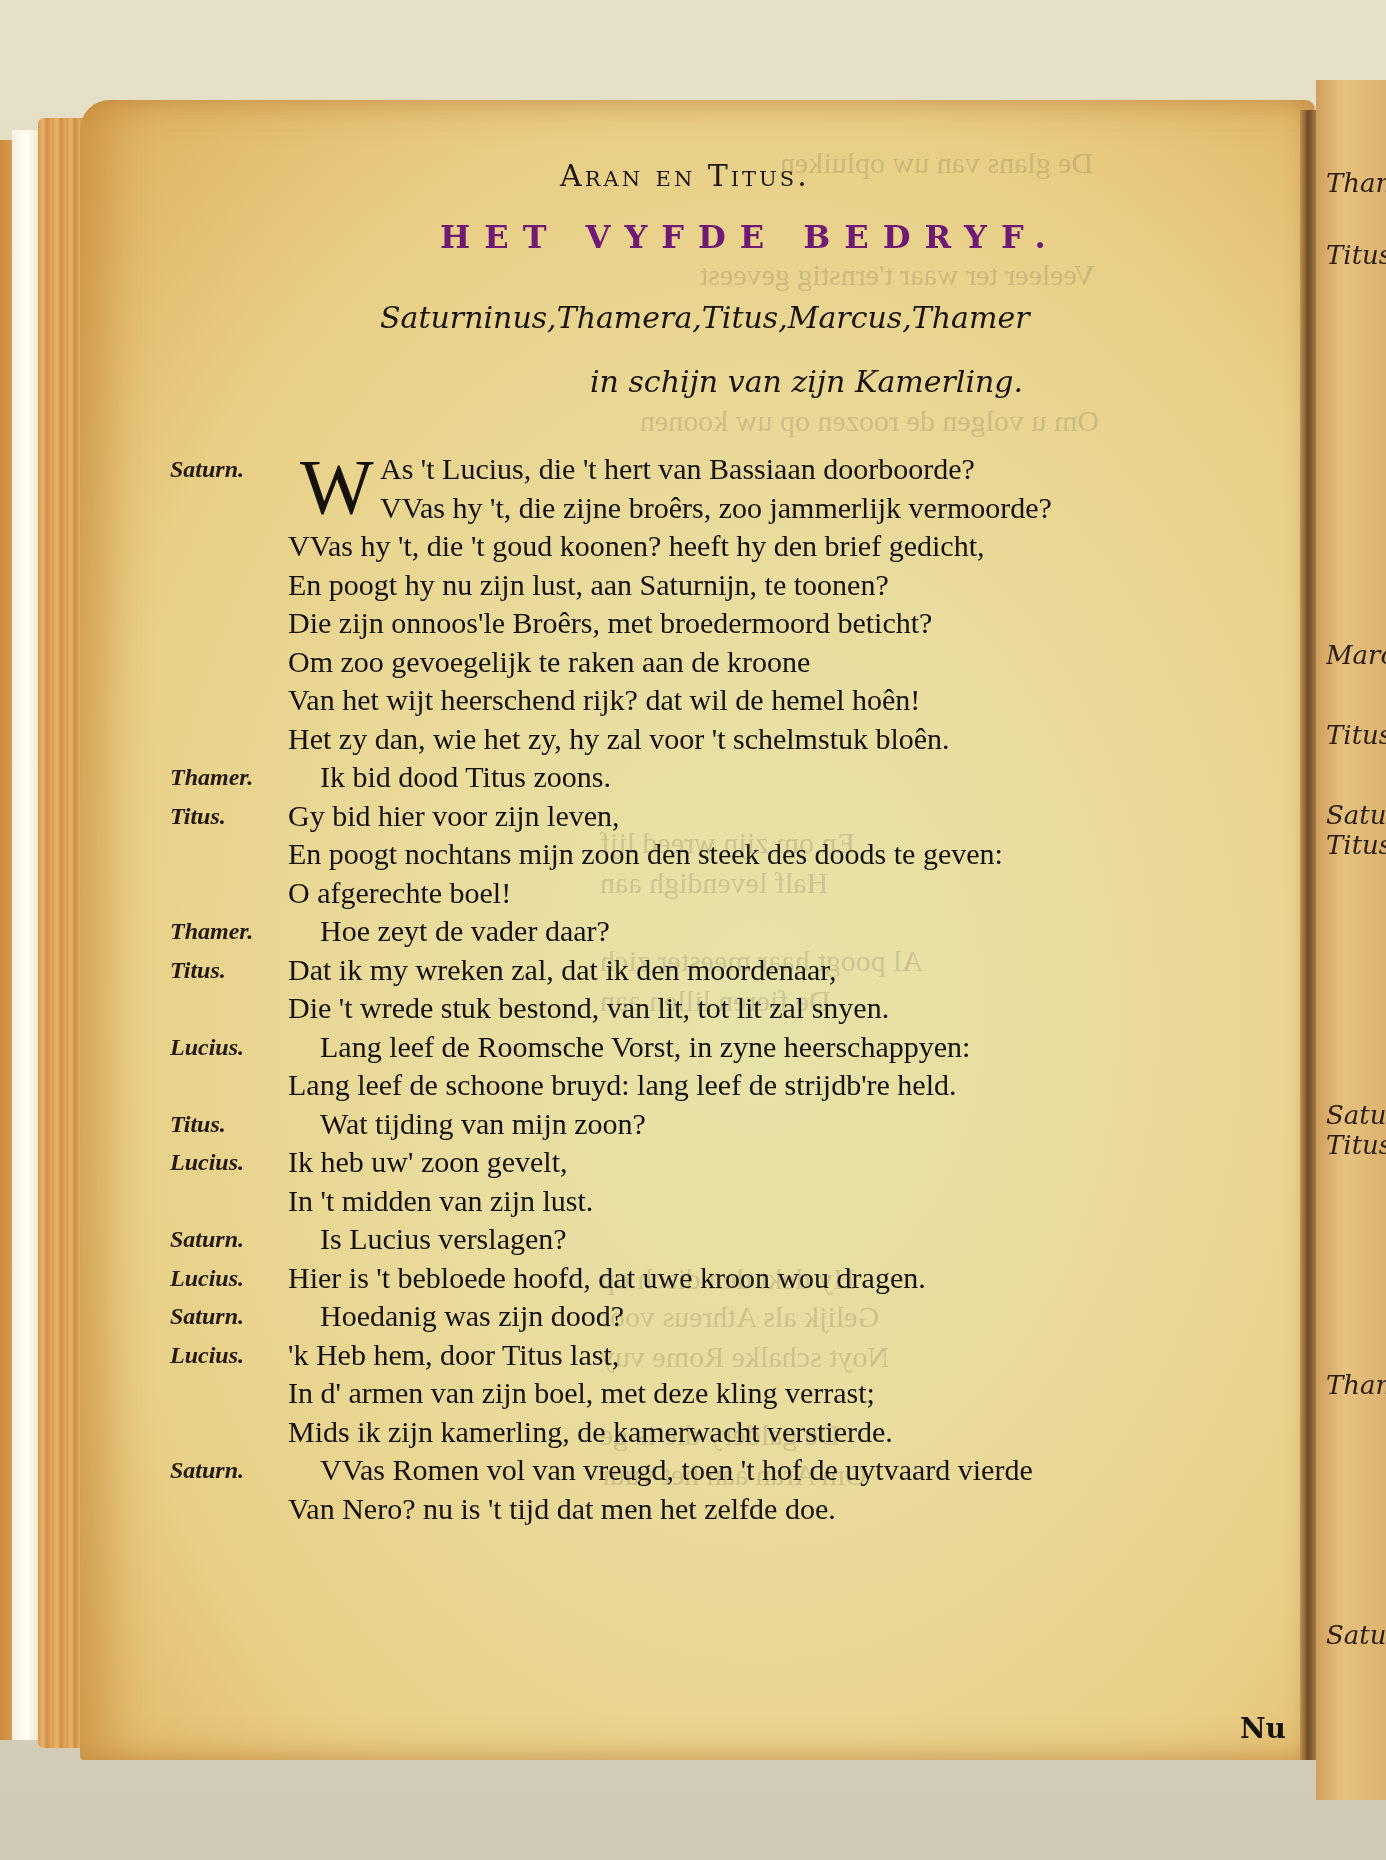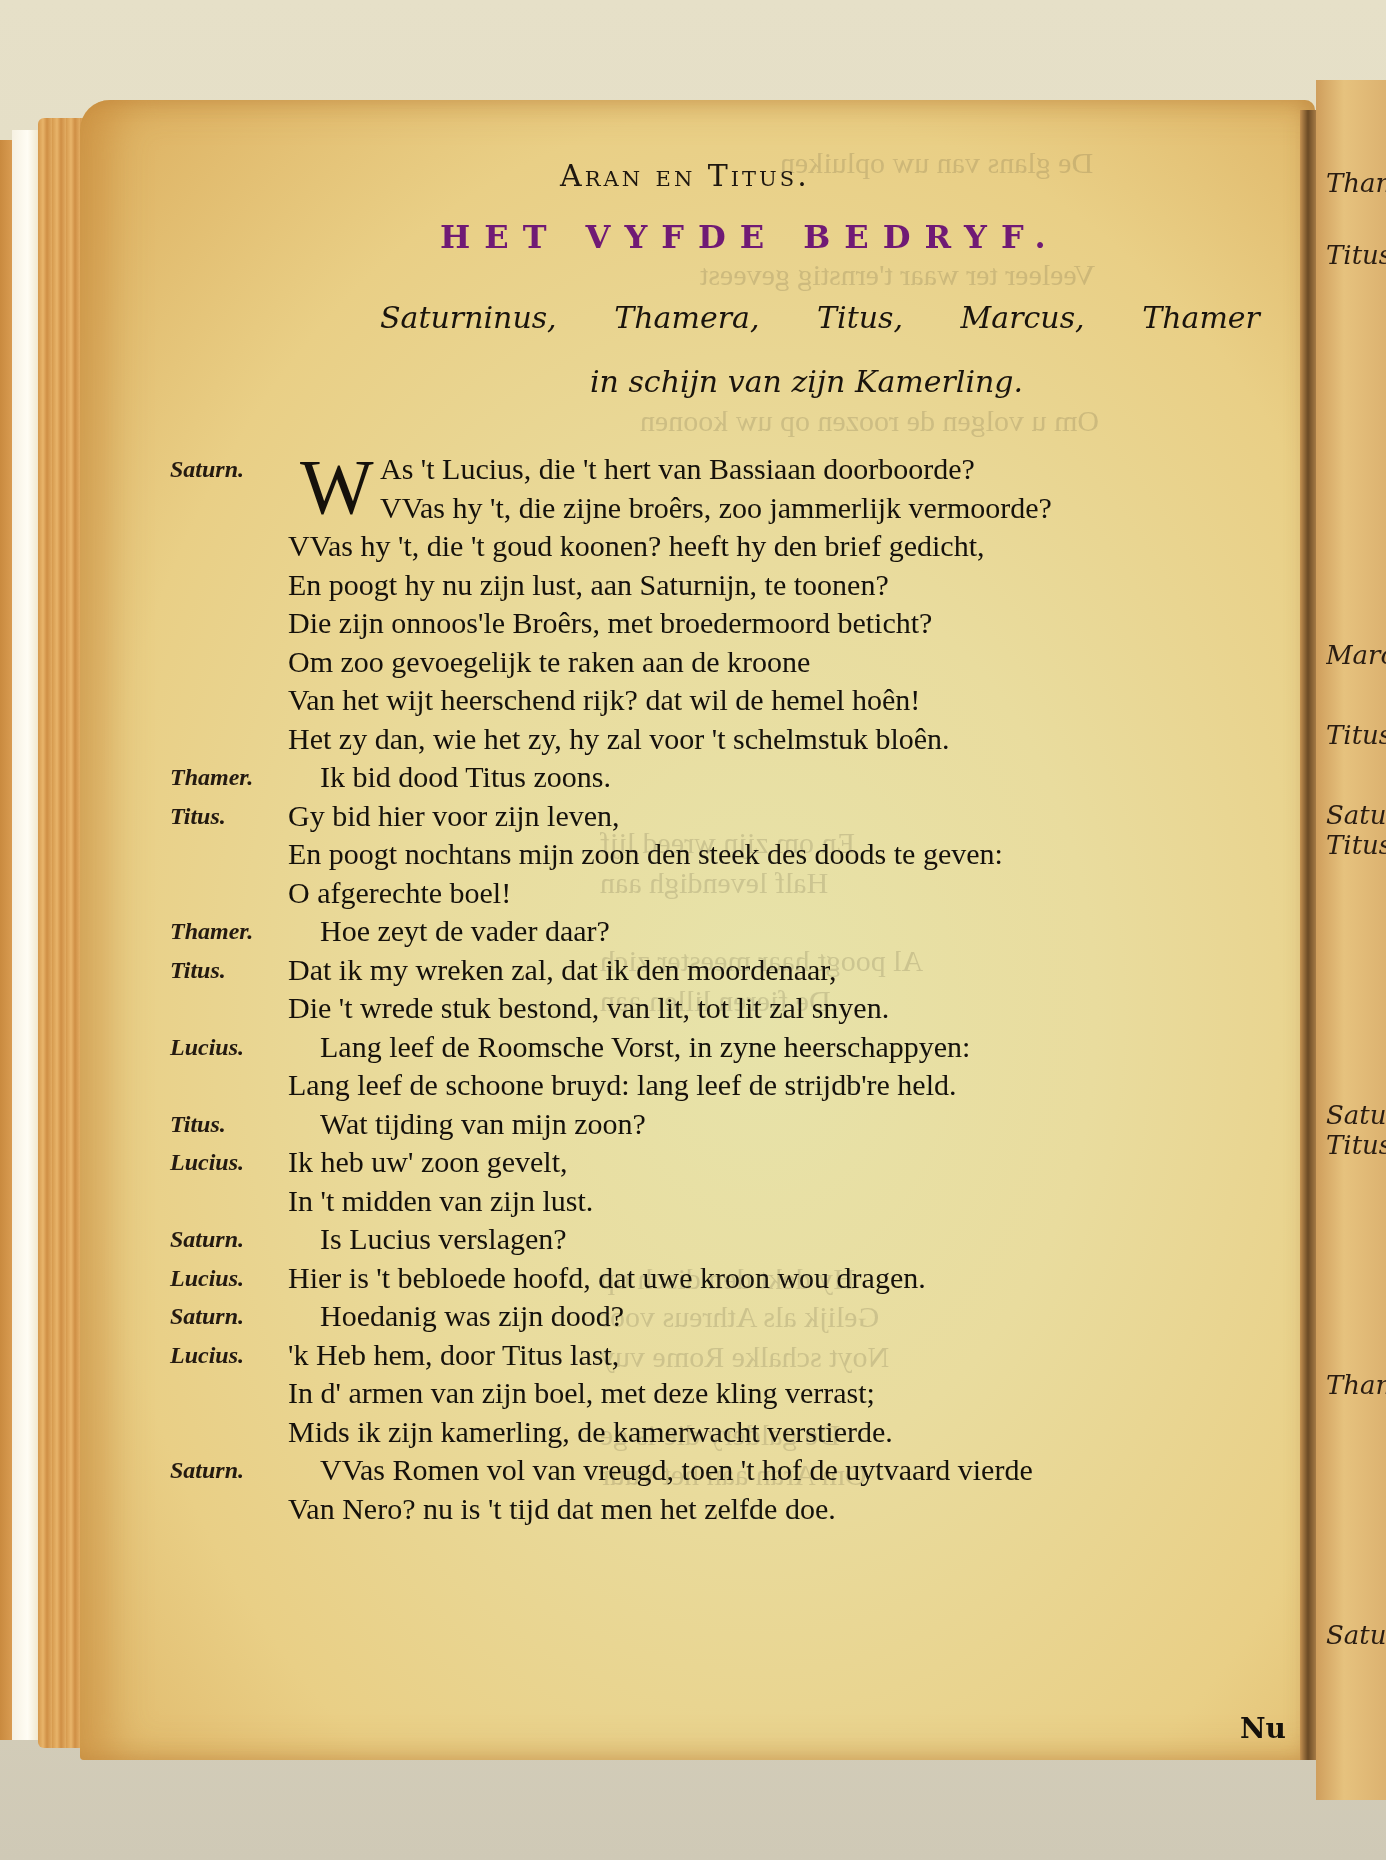--- a/index.html
+++ b/index.html
@@ -48,21 +48,21 @@
       position: absolute; top: 132px; left: 560px; font-size: 30px; letter-spacing: 3px; color: #1f1810;
       font-variant: small-caps;
       margin-top: 26px;
     }
     .act-title {
       position: absolute; top: 218px; left: 440px; font-size: 32px; letter-spacing: 14px; color: #701a75;
       font-weight: bold;
     }
     .cast {
       position: absolute; top: 300px; left: 380px; width: 880px; font-size: 30px; font-style: italic; color: #1a140d;
-      display: flex; justify-content: space-between;
+      display: flex; 
     }
     .cast-sub {
       position: absolute; top: 364px; left: 590px; font-size: 30px; font-style: italic; color: #1a140d;
     }
     .dialogue { position: absolute; top: 452px; left: 140px; width: 1160px; }
     .line {
       position: relative; height: 38.5px; font-size: 30px; color: #15110b; white-space: nowrap;
       font-family: "Liberation Serif", "DejaVu Serif", serif;
     }
     .speaker {

